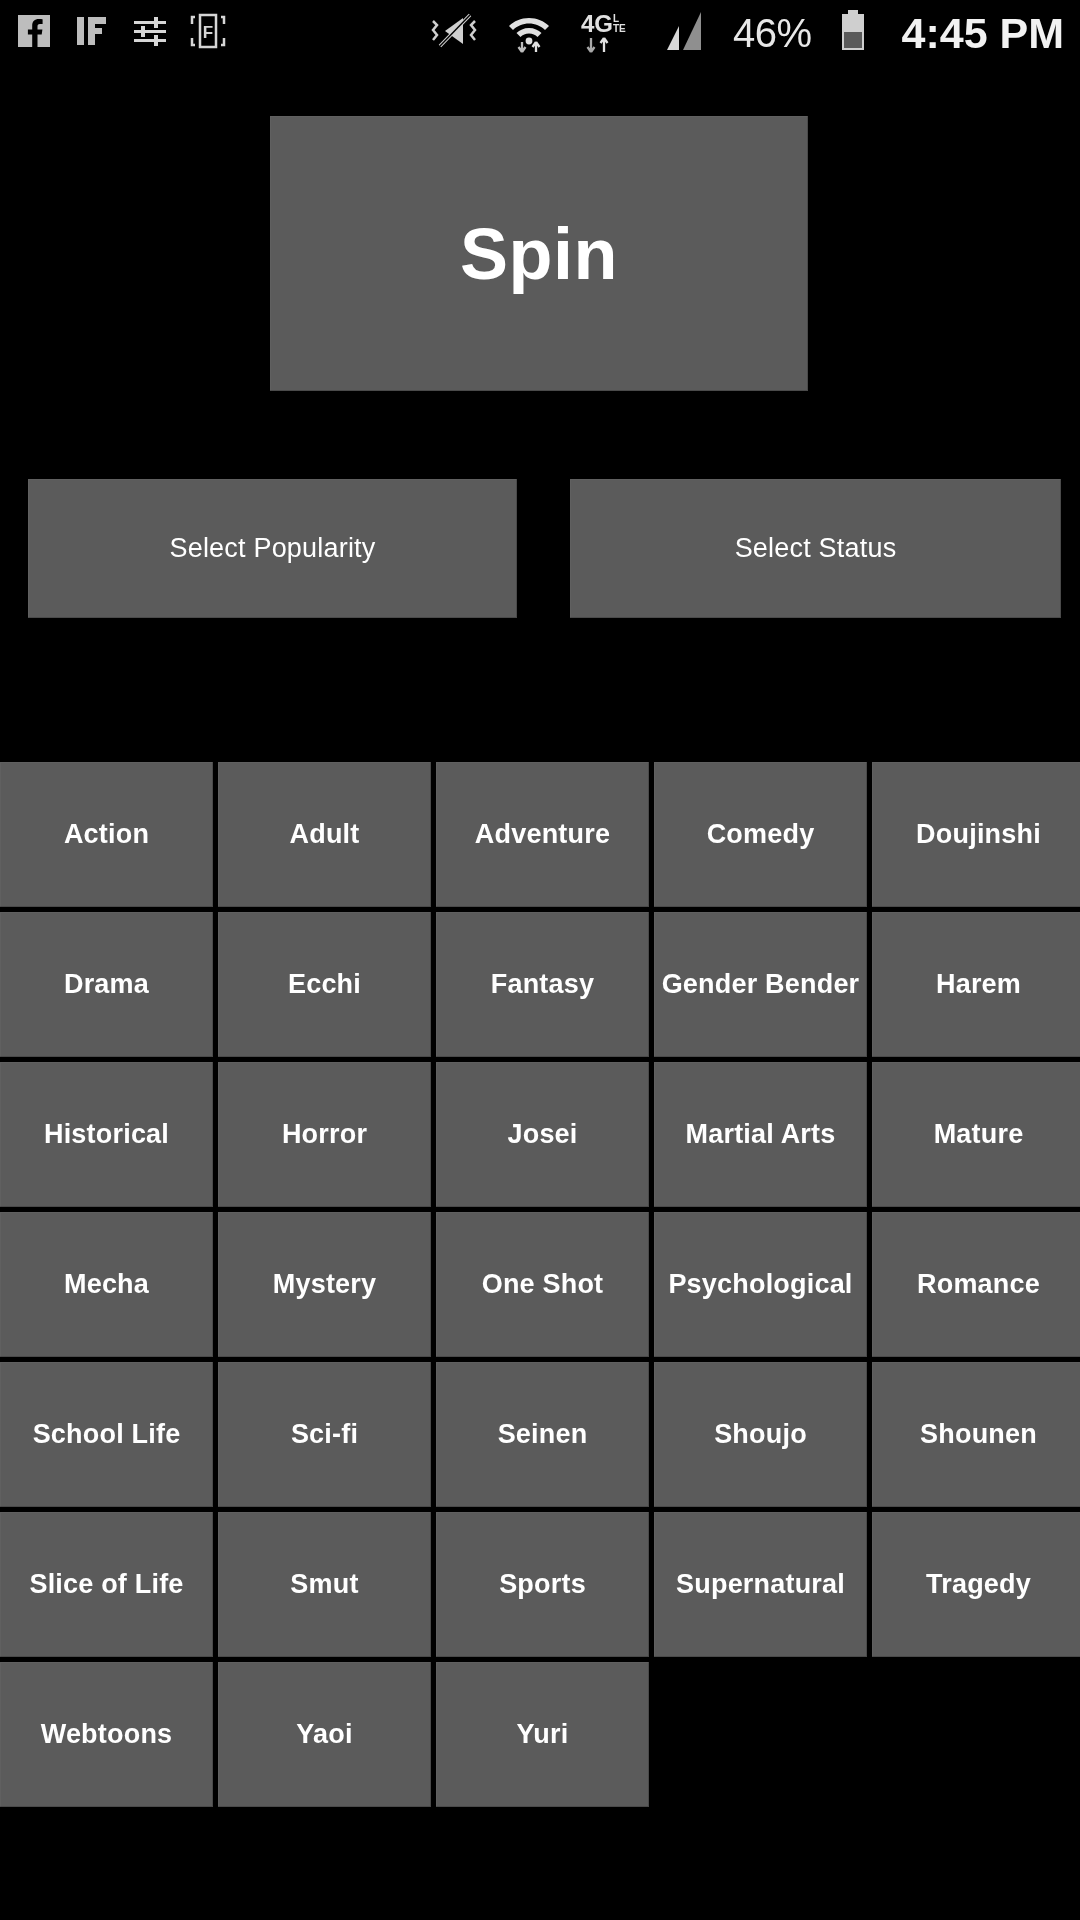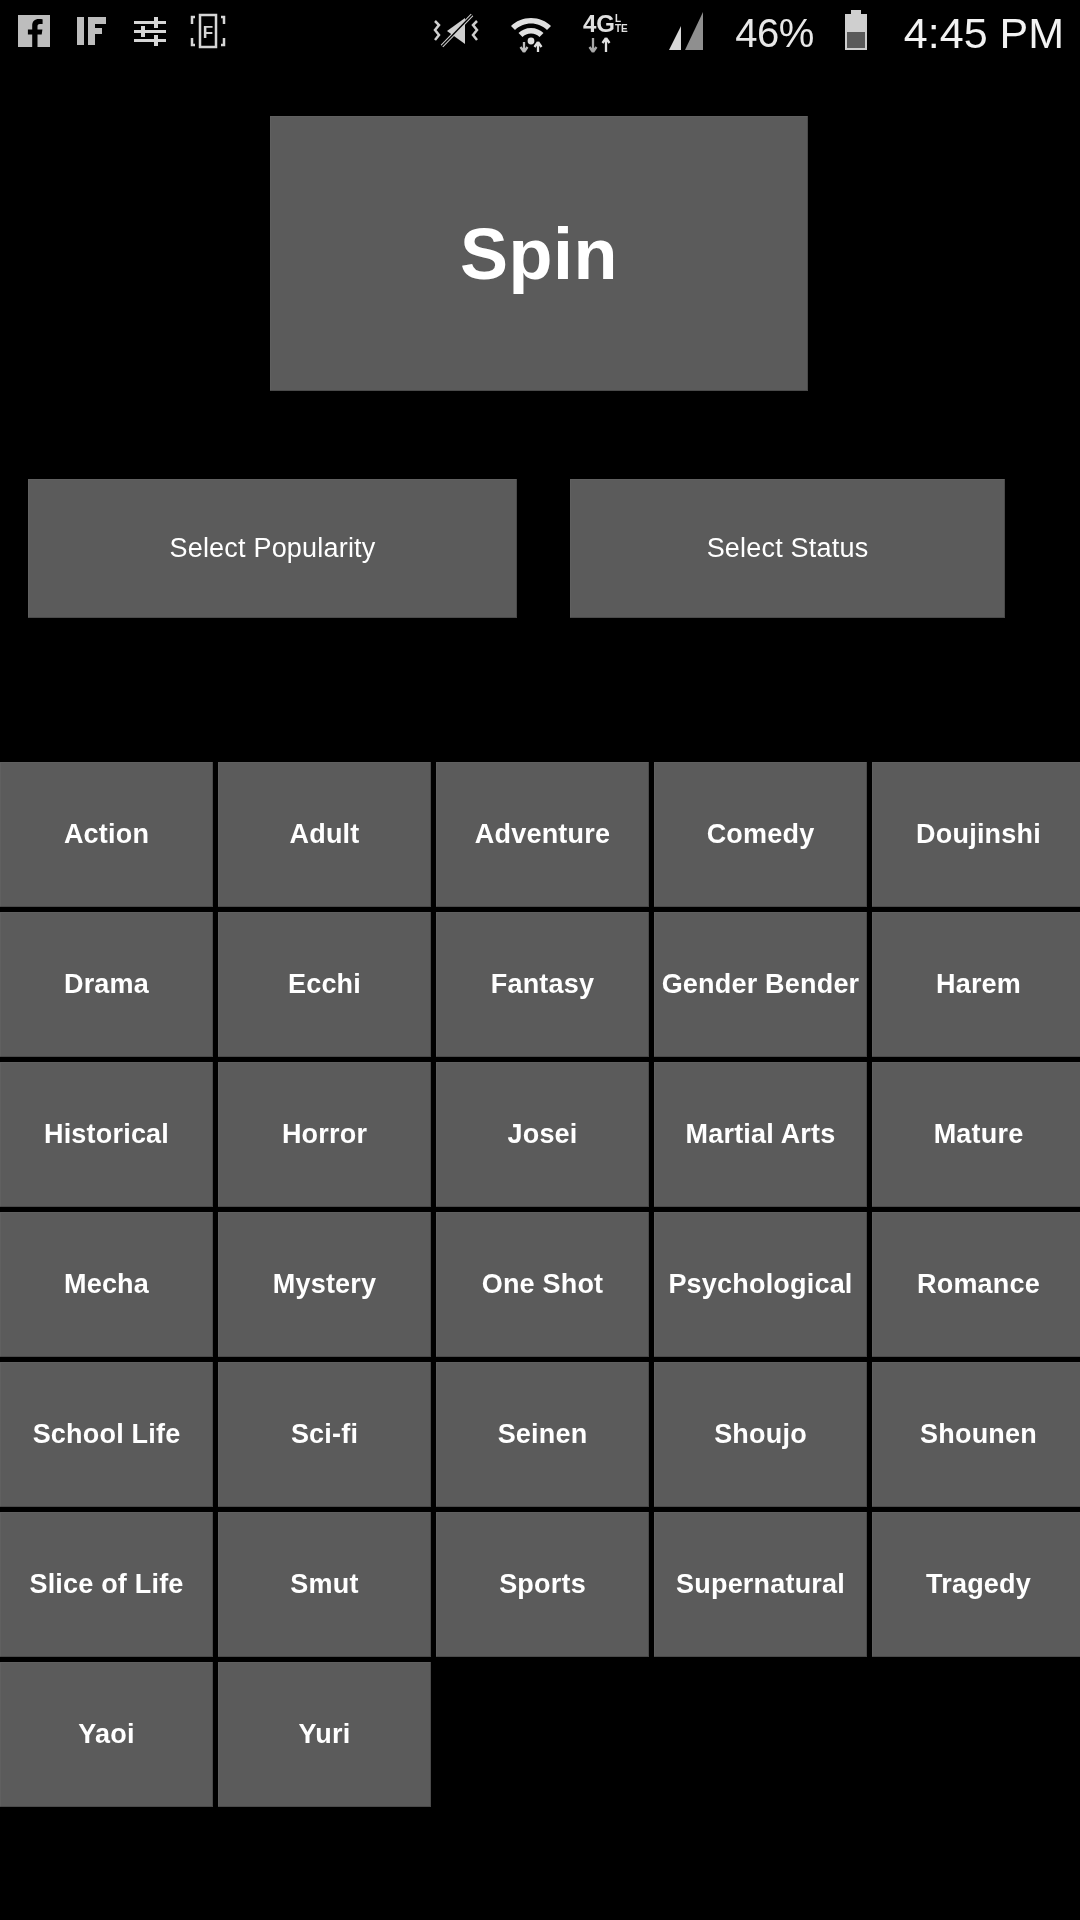--- a/index.html
+++ b/index.html
@@ -19,21 +19,21 @@
     padding:0 16px;
   }
   .sb-left{ display:flex; align-items:center; gap:22px; }
   .sb-right{ margin-left:auto; display:flex; align-items:center; gap:28px; }
   .sb-icon{ display:block; }
   .sb-pct{
     color:#e8e8e8; font-size:40px; font-weight:400; letter-spacing:-0.5px;
     line-height:1;
   }
   .sb-clock{
-    color:#f2f2f2; font-size:43px; font-weight:400; letter-spacing:0px;
+    color:#f2f2f2; font-size:43px; font-weight:700; letter-spacing:0px;
     line-height:1; margin-left:6px;
   }
 
   
   .tile{
     background:#5b5b5b;
     color:#ffffff;
     display:flex; align-items:center; justify-content:center;
     text-align:center;
     border:0;
@@ -51,21 +51,21 @@
 
   
   .filter-row{
     position:absolute; left:0; top:479px; width:1080px; height:139px;
   }
   .filter-btn{
     position:absolute; top:0; height:139px;
     font-size:27px; font-weight:400; letter-spacing:0.2px;
   }
   .filter-btn.popularity{ left:28px; width:489px; }
-  .filter-btn.status{ left:570px; width:435px; }
+  .filter-btn.status{ left:570px; width:491px; }
 
   
   .genre-grid{
     position:absolute; left:0; top:762px; width:1080px;
     display:grid;
     grid-template-columns:repeat(5, 213px);
     grid-auto-rows:145px;
     column-gap:5px;
     row-gap:5px;
   }
@@ -203,17 +203,18 @@
       <button class="tile genre-tile">School Life</button>
       <button class="tile genre-tile">Sci-fi</button>
       <button class="tile genre-tile">Seinen</button>
       <button class="tile genre-tile">Shoujo</button>
       <button class="tile genre-tile">Shounen</button>
       <button class="tile genre-tile">Slice of Life</button>
       <button class="tile genre-tile">Smut</button>
       <button class="tile genre-tile">Sports</button>
       <button class="tile genre-tile">Supernatural</button>
       <button class="tile genre-tile">Tragedy</button>
+      <button class="tile genre-tile">Webtoons</button>
       <button class="tile genre-tile">Yaoi</button>
       <button class="tile genre-tile">Yuri</button>
     </div>
 
 </div>
 
 </body></html>

